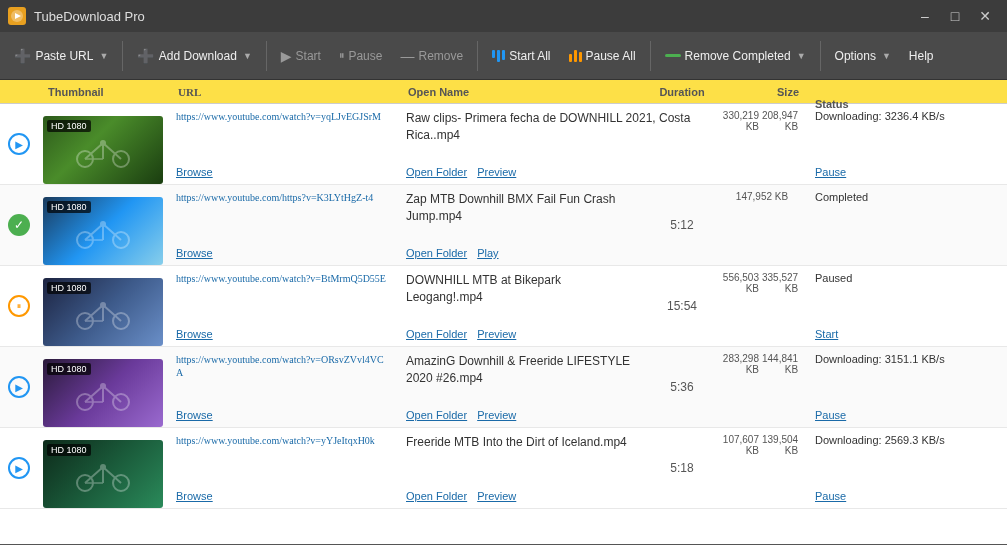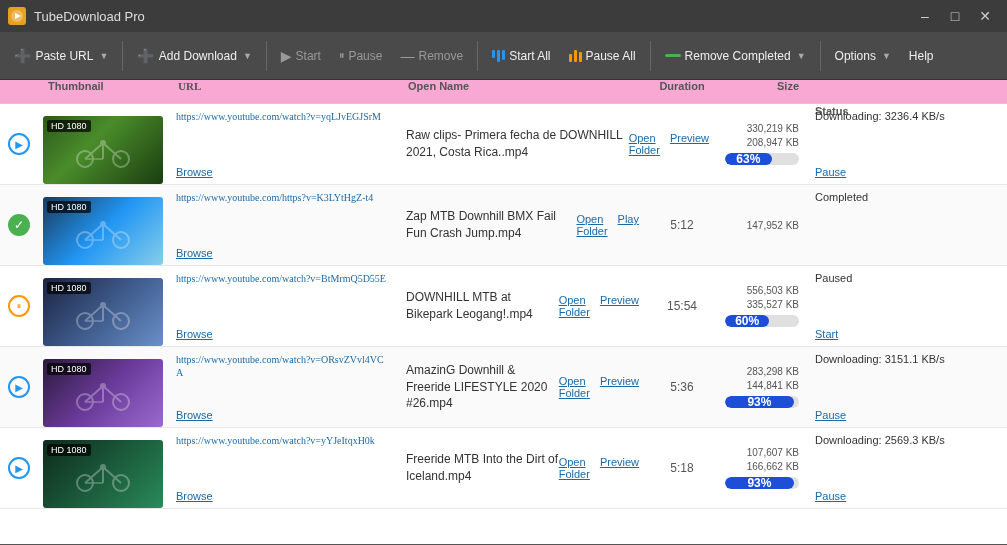--- a/index.html
+++ b/index.html
@@ -51,24 +51,24 @@
     .tb-separator { width: 1px; background: #666; height: 30px; margin: 0 4px; }
     .tb-dropdown-arrow { font-size: 9px; color: #aaa; margin-left: 2px; }
     .tb-green-line { width: 16px; height: 3px; background: #4caf50; border-radius: 2px; }
     .tb-orange-bars { display: flex; gap: 2px; align-items: flex-end; }
     .tb-orange-bars span { width: 3px; background: #ff9800; border-radius: 1px; }
     .tb-blue-lines { display: flex; gap: 2px; }
     .tb-blue-lines span { width: 3px; height: 14px; background: #2196f3; border-radius: 1px; }
 
     
     #col-header {
-      background: #f9a8d4;
+      background: #fde047;
       height: 24px;
       display: flex;
-      align-items: flex-start;
+      align-items: center;
       border-bottom: 1px solid #ccc;
       font-size: 11px;
       color: #555;
       font-weight: 600;
     }
     .col-thumb { width: 170px; padding-left: 48px; flex-shrink: 0; }
     .col-url { width: 230px; padding-left: 8px; flex-shrink: 0; font-family: Liberation Serif, serif; }
     .col-filename { flex: 1; padding-left: 8px; }
     .col-duration { width: 70px; text-align: center; flex-shrink: 0; }
     .col-size { width: 90px; text-align: right; padding-right: 8px; flex-shrink: 0; }
@@ -177,22 +177,22 @@
       color: #1a6aa8;
       cursor: pointer;
       text-decoration: underline;
     }
 
     
     .dl-file-col {
       flex: 1;
       padding: 6px 8px;
       display: flex;
+      flex-direction: column;
       justify-content: space-between;
-      align-items: center;
     }
     .dl-filename {
       font-size: 12px;
       color: #333;
       font-weight: 500;
       line-height: 1.4;
     }
     .dl-file-actions {
       display: flex;
       gap: 10px;
@@ -214,21 +214,21 @@
       font-size: 12px;
       color: #555;
     }
 
     
     .dl-size-col {
       width: 90px;
       flex-shrink: 0;
       padding: 6px 8px;
       display: flex;
-      flex-direction: column;
+      flex-direction: row;
       justify-content: center;
       gap: 3px;
     }
     .dl-size-text { font-size: 10px; color: #555; text-align: right; }
     .progress-bar-bg {
       height: 12px;
       background: #e0e0e0;
       border-radius: 6px;
       overflow: hidden;
       margin-top: 2px;
@@ -546,21 +546,21 @@
     <div class="dl-file-col">
       <div class="dl-filename">Freeride MTB Into the Dirt of Iceland.mp4</div>
       <div class="dl-file-actions">
           <span class="dl-file-action-link">Open Folder</span>
           <span class="dl-file-action-link">Preview</span>
         </div>
     </div>
     <div class="dl-duration">5:18</div>
     <div class="dl-size-col">
       <div class="dl-size-text">107,607 KB</div>
-      <div class="dl-size-text">166,662 KB</div>
+      <div class="dl-size-text">139,504 KB</div>
       <div class="progress-bar-bg">
         <div class="progress-bar-fill" style="width:93%">93%</div>
       </div>
     </div>
     <div class="dl-status-col">
       <span class="dl-status-text">Downloading: 2569.3 KB/s</span>
       <span class="dl-status-link">Pause</span>
     </div>
   </div>
   </div>

